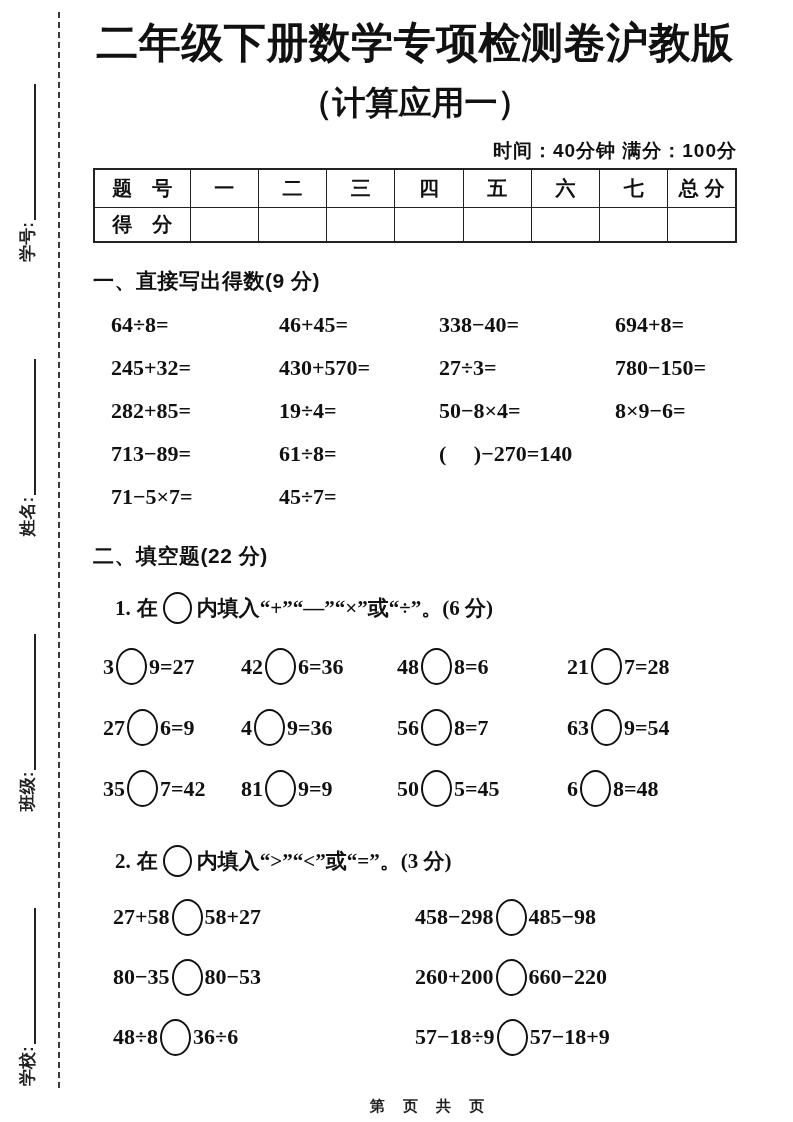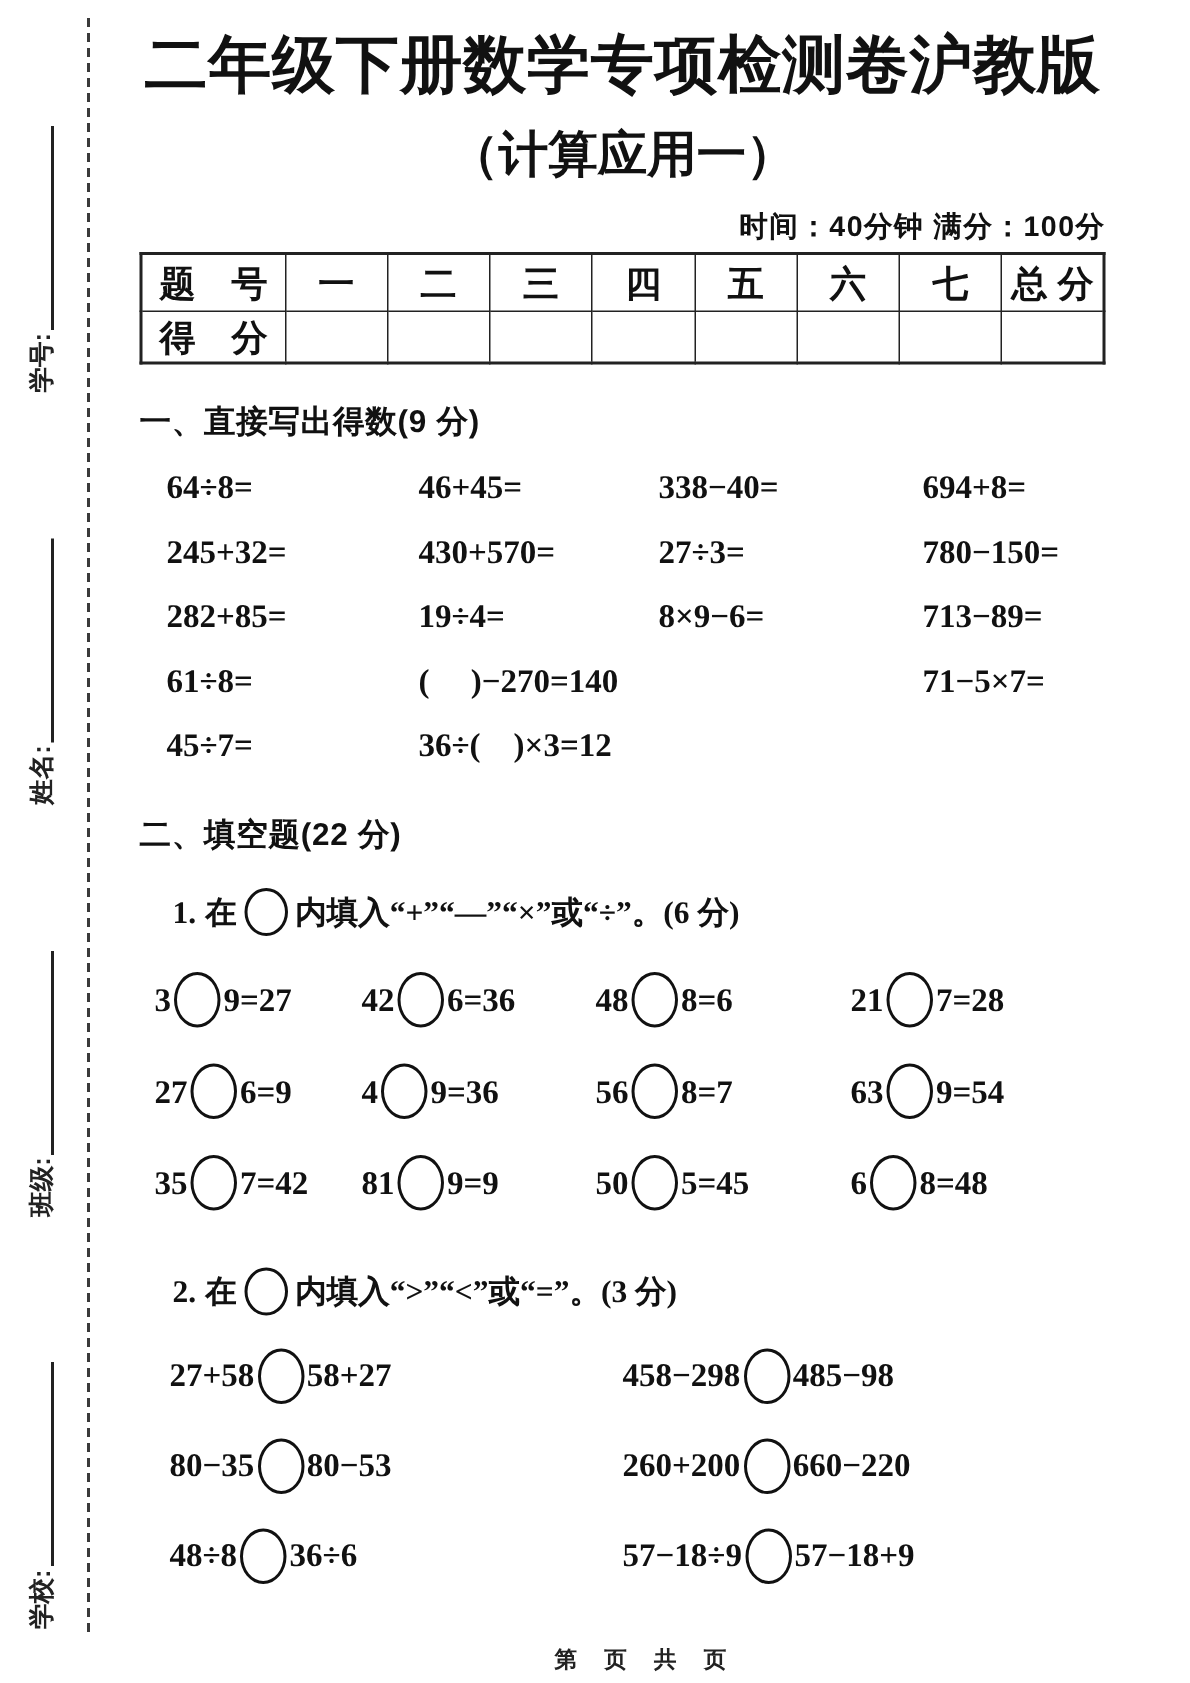--- a/index.html
+++ b/index.html
@@ -33,21 +33,21 @@
   }
   .meta{
     text-align:right;font-size:19px;font-weight:600;margin-top:16px;letter-spacing:1px;
   }
   table.score{
     border-collapse:collapse;margin-top:4px;width:644px;table-layout:fixed;
     border:2.5px solid #222;
   }
   table.score td{
     border:1.5px solid #222;text-align:center;
-    font-size:24px;font-weight:700;padding:0;
+    font-size:20px;font-weight:700;padding:0;
   }
   table.score col.first{width:96px;}
   tr.head-row td{height:37px;}
   tr.score-row td{height:33px;}
   .sec-heading{font-size:21px;font-weight:800;margin-top:24px;letter-spacing:0.5px;}
   .eq-grid{
     display:grid;grid-template-columns:168px 160px 176px 1fr;
     padding-left:18px;margin-top:8px;
   }
   .eq{
@@ -146,28 +146,28 @@
       <div class="eq">64÷8=</div>
       <div class="eq">46+45=</div>
       <div class="eq">338−40=</div>
       <div class="eq">694+8=</div>
       <div class="eq">245+32=</div>
       <div class="eq">430+570=</div>
       <div class="eq">27÷3=</div>
       <div class="eq">780−150=</div>
       <div class="eq">282+85=</div>
       <div class="eq">19÷4=</div>
+      <div class="eq">50−8×4=</div>
       <div class="eq">8×9−6=</div>
       <div class="eq">713−89=</div>
       <div class="eq">61÷8=</div>
       <div class="eq">(&nbsp;&nbsp;&nbsp;&nbsp;&nbsp;)−270=140</div>
       <div class="eq"></div>
       <div class="eq">71−5×7=</div>
       <div class="eq">45÷7=</div>
-      <div class="eq">36÷(&nbsp;&nbsp;&nbsp;&nbsp;)×3=12</div>
       <div class="eq"></div>
     </div>
 
   <div class="sec-heading">二、填空题(22 分)</div>
 
   <div class="question-line">
     <span class="q-number">1.</span>
       <span>在</span>
       <span class="inline-circle"></span>
       <span>内填入“+”“—”“×”或“÷”。(6 分)</span>

